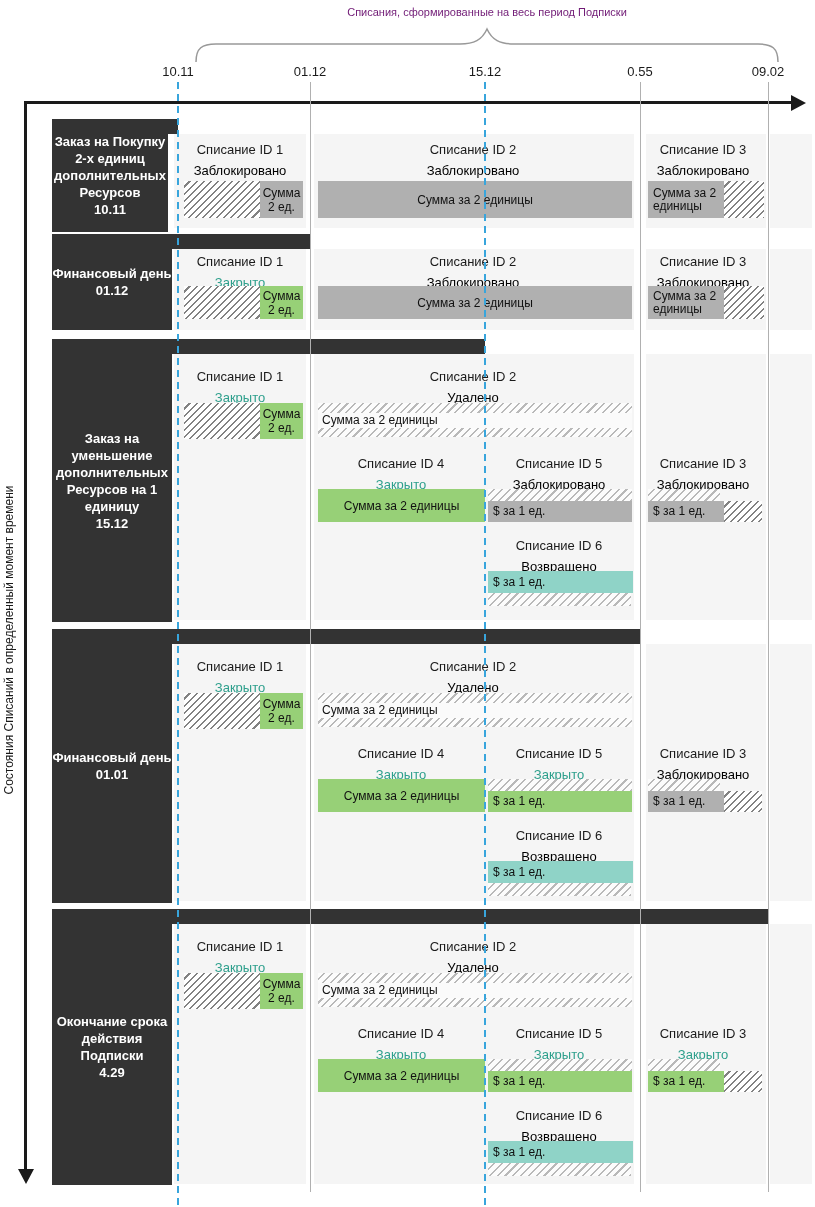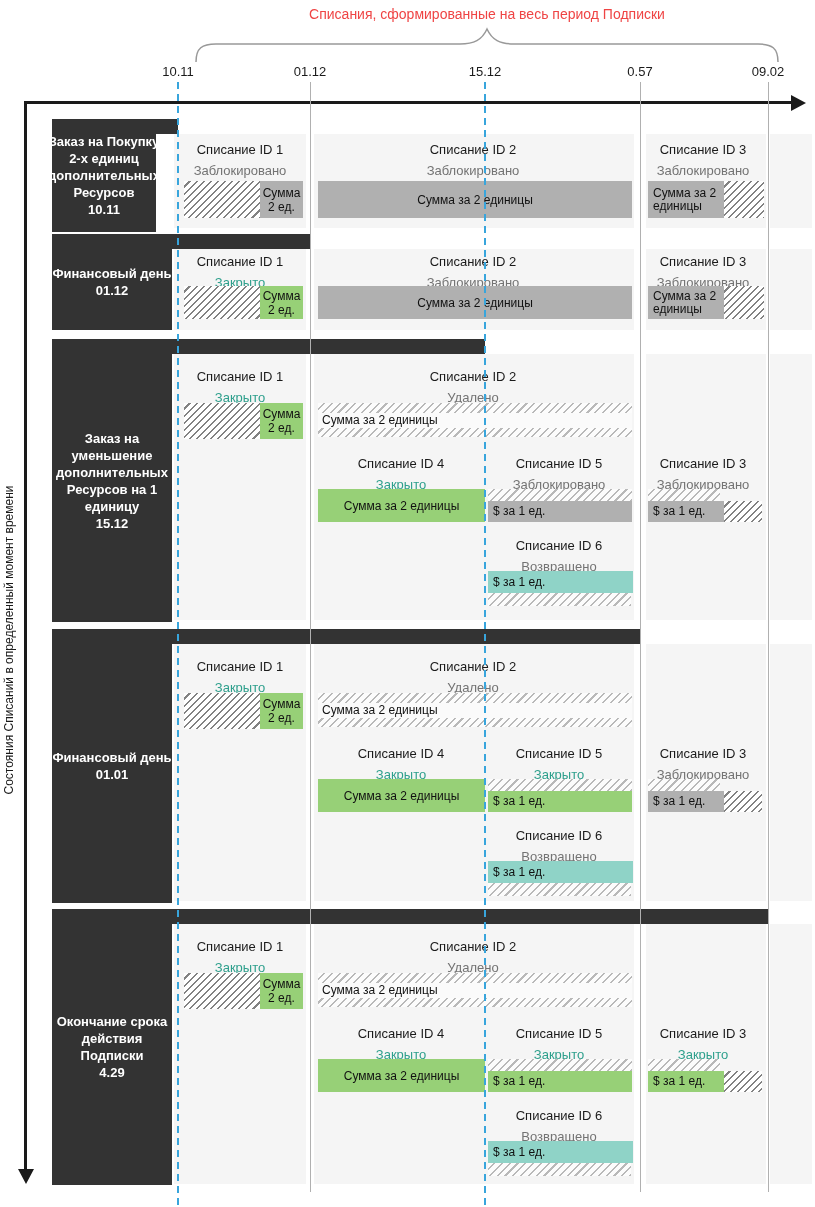--- a/index.html
+++ b/index.html
@@ -1,20 +1,20 @@
 <!DOCTYPE html>
 <html><head>
 <meta charset="utf-8">
 <style>
   html,body{margin:0;padding:0;background:#fff}
   .stage{position:relative;width:815px;height:1207px;background:#fff;overflow:hidden;
          font-family:"Liberation Sans",sans-serif;color:#1a1a1a}
   .abs{position:absolute}
   .t{position:absolute;font-size:13px;color:#1a1a1a;transform:translateX(-50%);white-space:nowrap;text-align:center}
-  .st{position:absolute;font-size:13px;color:#737373;transform:translateX(-50%);white-space:nowrap;text-align:center}
+  .st{position:absolute;font-size:13px;color:#000000;transform:translateX(-50%);white-space:nowrap;text-align:center}
   .closed{color:#2d9f8c}
   .darkbox{position:absolute;background:#333;color:#fff;font-weight:bold;font-size:13px;line-height:17px;
            display:flex;align-items:center;justify-content:center;text-align:center;white-space:pre-line}
   .strip{position:absolute;background:#333}
   .panel{position:absolute;background:#f5f5f5}
   .bar{position:absolute;font-size:12px;color:#111;box-sizing:border-box}
   .gray{background:#b0b0b0}
   .green{background:#97d077}
   .teal{background:#8fd3c7}
   .hatch{background:repeating-linear-gradient(135deg,#ffffff 0 3.5px,#828282 3.5px 5px)}
@@ -24,45 +24,45 @@
   .inband{position:absolute;left:0;right:0;top:10px;height:15px;background:#fafafa;line-height:15px;
           padding-left:4px;font-size:12px;color:#111}
   .vline{position:absolute;width:1px;background:#b0b0b0}
   .dline{position:absolute;width:2px;background:repeating-linear-gradient(180deg,#38a5dc 0 7px,rgba(0,0,0,0) 7px 12px)}
   .date{position:absolute;font-size:13px;color:#1a1a1a;transform:translateX(-50%);white-space:nowrap}
   .axis{position:absolute;background:#1a1a1a}
   .arrow-r{position:absolute;width:0;height:0;border-left:15px solid #1a1a1a;border-top:8px solid transparent;border-bottom:8px solid transparent}
   .arrow-d{position:absolute;width:0;height:0;border-top:15px solid #1a1a1a;border-left:8px solid transparent;border-right:8px solid transparent}
   .ylabel{position:absolute;left:-540px;top:632px;width:1100px;height:16px;font-size:12px;color:#1a1a1a;
           text-align:center;transform:rotate(-90deg)}
-  .toptitle{position:absolute;font-size:14px;color:#ef4444;transform:translateX(-50%);white-space:nowrap}
+  .toptitle{position:absolute;font-size:11px;color:#701a75;transform:translateX(-50%);white-space:nowrap}
 </style>
 </head>
 <body>
 
 <div class="stage">
 
   <div class="toptitle" style="left:487px;top:6px">Списания, сформированные на весь период Подписки</div>
   <svg class="abs" style="left:192px;top:26px" width="590" height="38" viewBox="0 0 590 38">
     <path d="M4,36 C4,22 10,18 24,18 L268,18 C282,18 290,14 295,3 C300,14 308,18 322,18 L566,18 C580,18 586,22 586,36" fill="none" stroke="#999" stroke-width="1.5"></path>
   </svg>
   <div class="date" style="left:178px;top:64px">10.11</div>
   <div class="date" style="left:310px;top:64px">01.12</div>
   <div class="date" style="left:485px;top:64px">15.12</div>
-  <div class="date" style="left:640px;top:64px">0.57</div>
+  <div class="date" style="left:640px;top:64px">0.55</div>
   <div class="date" style="left:768px;top:64px">09.02</div>
 
   <div class="axis" style="left:25px;top:101px;width:766px;height:3px"></div>
   <div class="arrow-r" style="left:791px;top:95px"></div>
   <div class="axis" style="left:24px;top:101px;width:3px;height:1068px"></div>
   <div class="arrow-d" style="left:18px;top:1169px"></div>
   <div class="ylabel">Состояния Списаний в определенный момент времени</div>
 
   <div class="strip" style="left:52px;top:119px;width:126px;height:15px"></div>
-  <div class="darkbox" style="left:52px;top:119px;width:104px;height:113px">Заказ на Покупку
+  <div class="darkbox" style="left:52px;top:119px;width:116px;height:113px">Заказ на Покупку
 2-х единиц
 дополнительных
 Ресурсов
 10.11</div>
   <div class="panel" style="left:174px;top:134px;width:132px;height:94px"></div>
   <div class="panel" style="left:314px;top:134px;width:320px;height:94px"></div>
   <div class="panel" style="left:646px;top:134px;width:120px;height:94px"></div>
   <div class="panel" style="left:770px;top:134px;width:42px;height:94px"></div>
 
   <div class="t" style="left:240px;top:142px">Списание ID 1</div>

